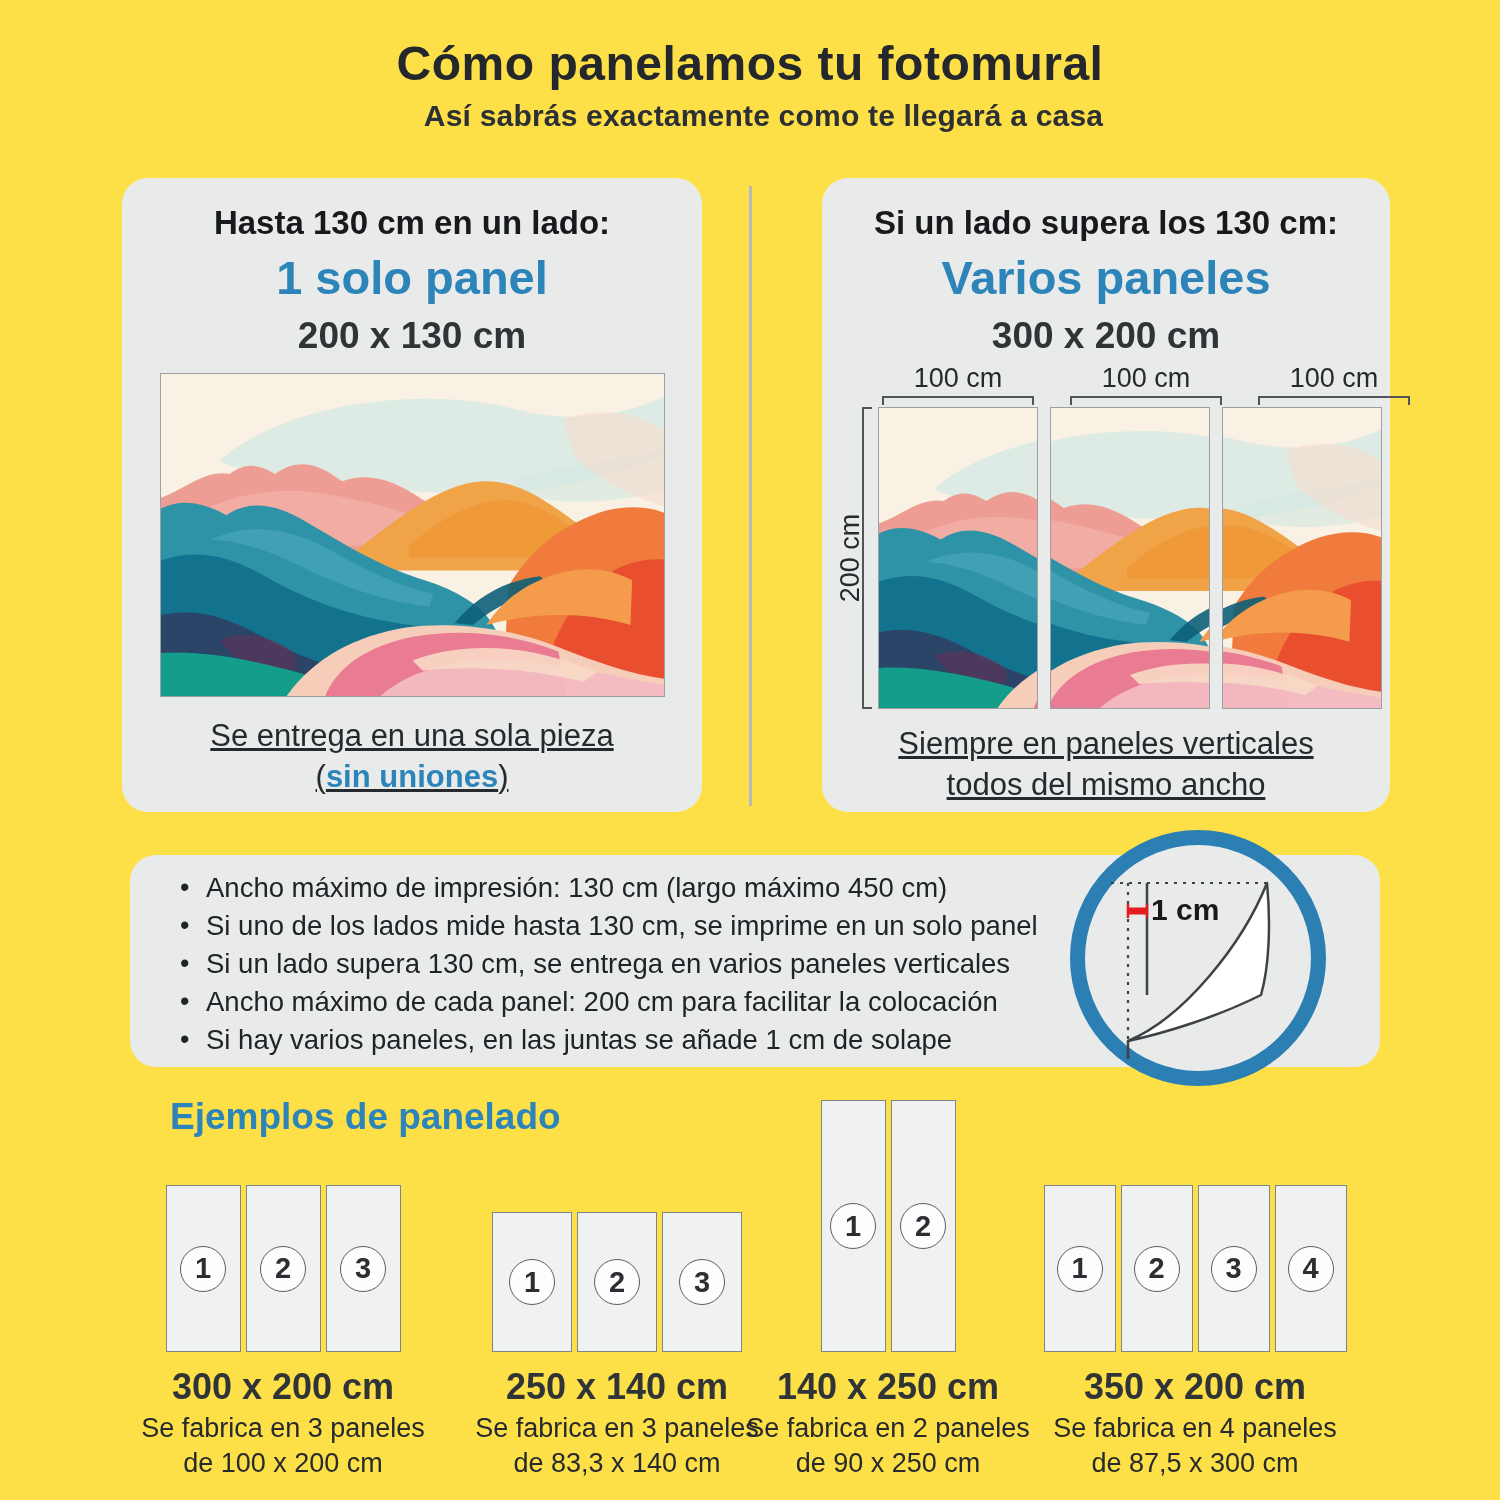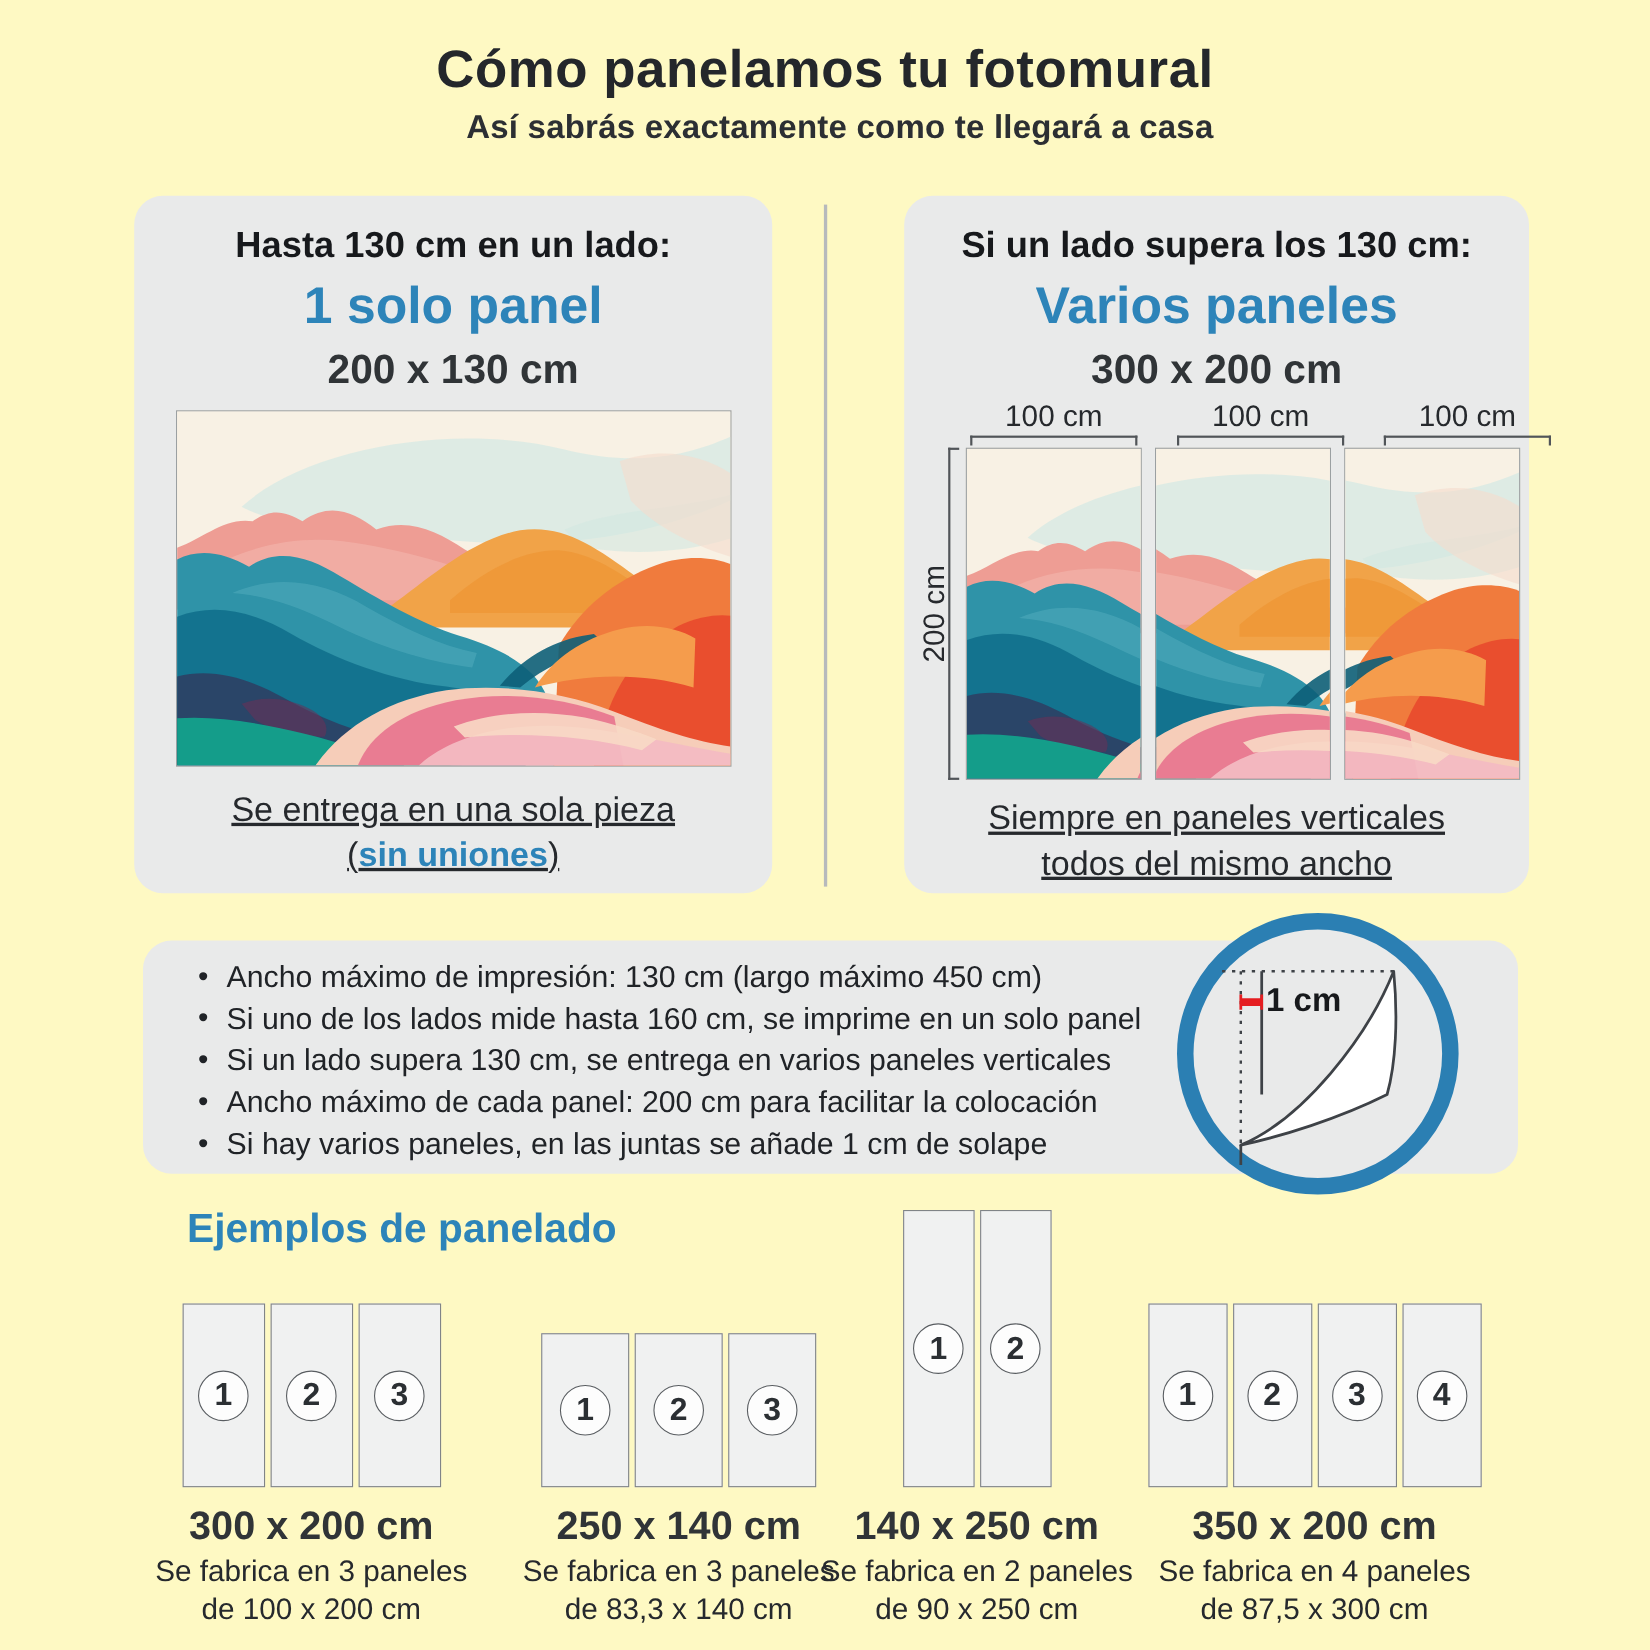--- a/index.html
+++ b/index.html
@@ -1,18 +1,18 @@
 <!DOCTYPE html>
 <html><head>
 <meta charset="utf-8">
 <style>
   * { margin:0; padding:0; box-sizing:border-box; }
   html,body { background:#ffffff; }
   body { font-family:"Liberation Sans", sans-serif; }
-  .page { position:relative; width:1500px; height:1500px; background:#fef9c3; overflow:hidden; }
+  .page { position:relative; width:1500px; height:1500px; background:#fde047; overflow:hidden; }
 
   
   .main-title { position:absolute; left:0; right:0; top:36px; text-align:center;
     font-size:48px; font-weight:bold; color:#24272b; letter-spacing:0.5px; }
   .main-subtitle { position:absolute; left:0; right:0; top:99px; text-align:center;
     font-size:30px; font-weight:bold; color:#2c2f33; letter-spacing:0.2px;padding-left:27px; }
 
   
   .card { position:absolute; top:178px; height:634px; background:#e9eaea; border-radius:26px; }
   .card-left { left:122px; width:580px; }
@@ -175,21 +175,21 @@
       <div class="card-footer" style="margin-top:14px;">
         <span>Siempre en paneles verticales</span><br>
         <span>todos del mismo ancho</span>
       </div>
     </div>
   </div>
 
   <div class="notes-band">
     <ul class="notes-list">
         <li>Ancho máximo de impresión: 130 cm (largo máximo 450 cm)</li>
-        <li>Si uno de los lados mide hasta 160 cm, se imprime en un solo panel</li>
+        <li>Si uno de los lados mide hasta 130 cm, se imprime en un solo panel</li>
         <li>Si un lado supera 130 cm, se entrega en varios paneles verticales</li>
         <li>Ancho máximo de cada panel: 200 cm para facilitar la colocación</li>
         <li>Si hay varios paneles, en las juntas se añade 1 cm de solape</li>
       </ul>
   </div>
 
   <div class="overlap-circle">
     <svg viewBox="0 0 226 226">
       <line x1="26" y1="38" x2="182" y2="38" stroke="#3e4247" stroke-width="2.2" stroke-dasharray="3,6"></line>
       <line x1="43" y1="38" x2="43" y2="196" stroke="#3e4247" stroke-width="2.2" stroke-dasharray="3,6"></line>

